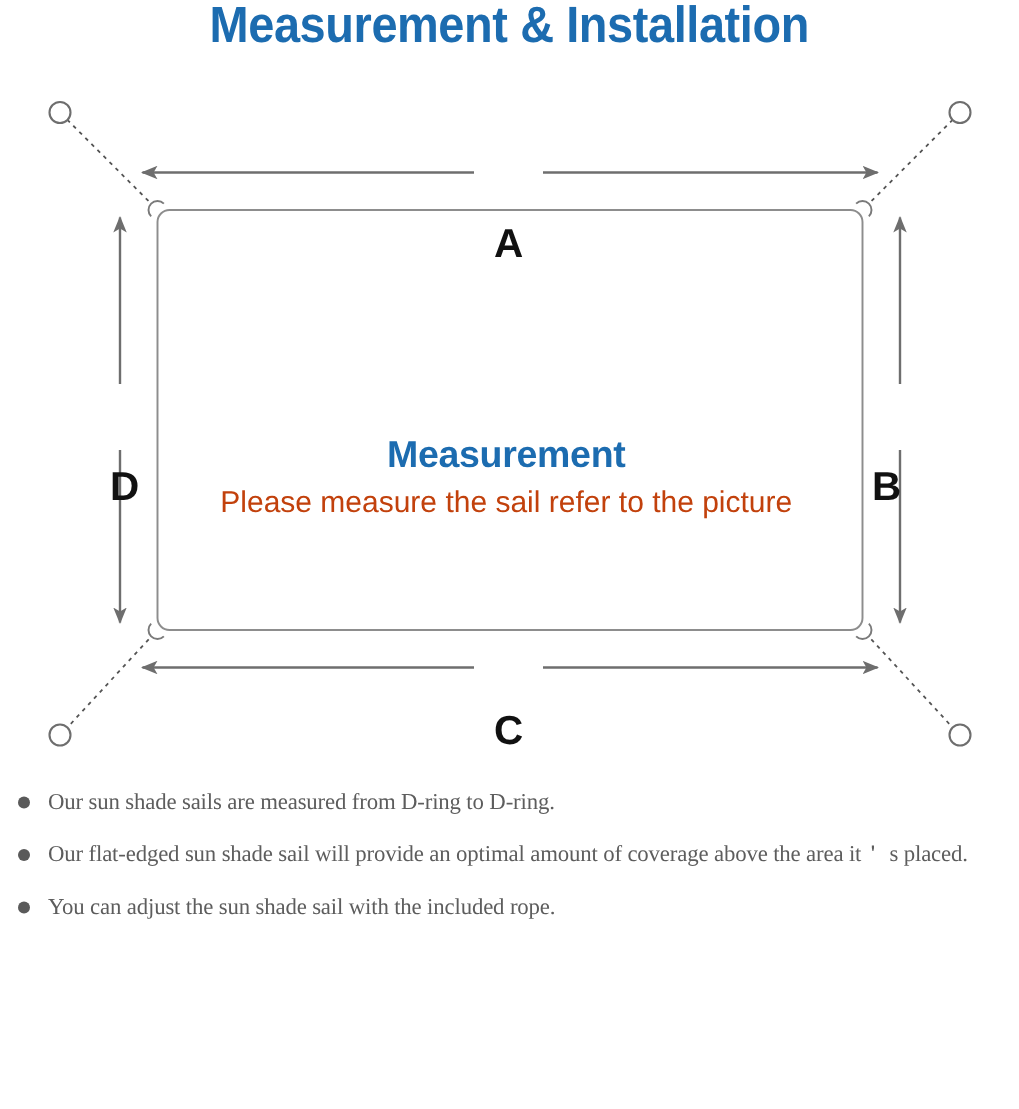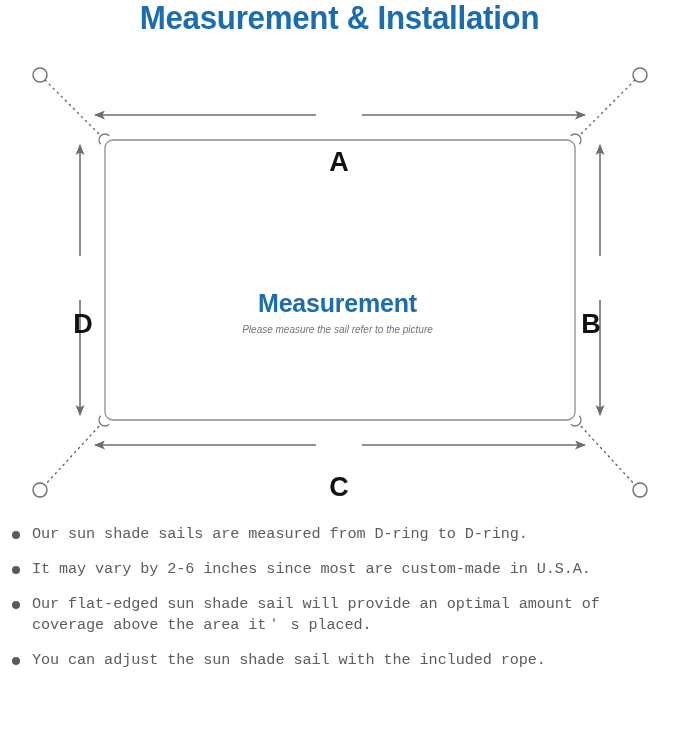--- a/index.html
+++ b/index.html
@@ -52,24 +52,23 @@
   }
   .center-title {
     top: 241px;
     font-size: 25px;
     font-weight: bold;
     color: #1c6cb0;
     letter-spacing: -0.2px;
   }
   .center-sub {
     top: 276px;
-    font-size: 10px;
+    font-size: 20px;
     font-weight: normal;
-    color: #737373;
-    font-style: italic;
+    color: #c2410c;
   }
 
   .dim-letter {
     position: absolute;
     font-family: "Liberation Sans", sans-serif;
     font-size: 27px;
     font-weight: bold;
     color: #111111;
     text-align: center;
     pointer-events: none;
@@ -96,21 +95,21 @@
     flex: 0 0 auto;
     width: 8px;
     height: 8px;
     border-radius: 50%;
     background: #5a5a5a;
     margin-top: 7px;
     margin-right: 12px;
   }
   .note-text {
     flex: 1 1 auto;
-    font-family: Liberation Mono, monospace;
+    font-family: Liberation Serif, serif;
     font-size: 15.2px;
     line-height: 21px;
     color: #5d5d5d;
     letter-spacing: -0.1px;
   }
 </style>
 </head>
 <body>
 
 <div class="page-title">Measurement &amp; Installation</div>
@@ -163,23 +162,19 @@
   <div class="center-label center-sub">Please measure the sail refer to the picture</div>
 </div>
 
 <div class="notes">
   <div class="note-row">
     <span class="note-bullet"></span>
     <span class="note-text">Our sun shade sails are measured from D-ring to D-ring.</span>
   </div>
   <div class="note-row">
     <span class="note-bullet"></span>
-    <span class="note-text">It may vary by 2-6 inches since most are custom-made in U.S.A.</span>
-  </div>
-  <div class="note-row">
-    <span class="note-bullet"></span>
     <span class="note-text">Our flat-edged sun shade sail will provide an optimal amount of coverage above the area it＇ s placed.</span>
   </div>
   <div class="note-row">
     <span class="note-bullet"></span>
     <span class="note-text">You can adjust the sun shade sail with the included rope.</span>
   </div>
 </div>
 
 </body></html>

